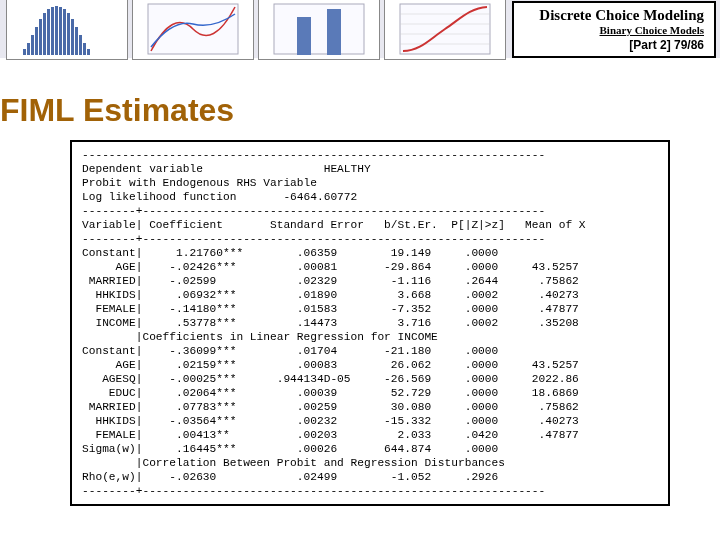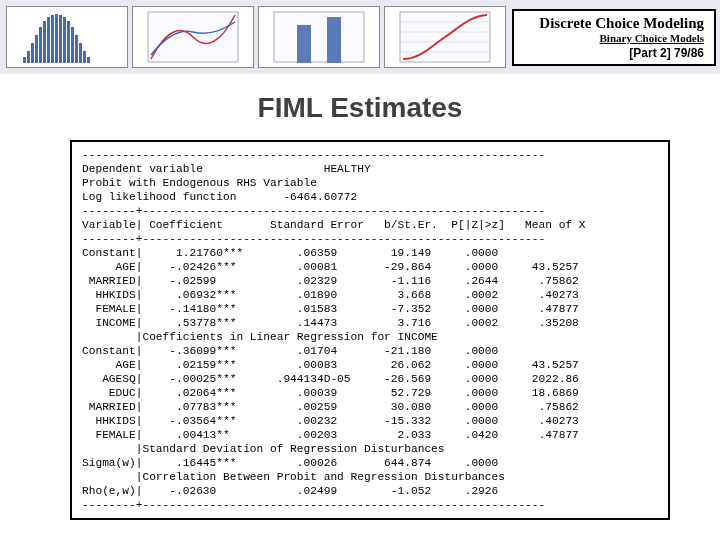--- a/index.html
+++ b/index.html
@@ -8,21 +8,21 @@
     width: 720px;
     height: 540px;
     font-family: Arial, sans-serif;
     background: #fff;
     position: relative;
     overflow: hidden;
   }
   .header-band {
     position: absolute;
     top: 0; left: 0; right: 0;
-    height: 74px;
+    height: 58px;
     background: #e8e8f0;
     display: flex;
     align-items: center;
   }
   .thumbs {
     display: flex;
     gap: 4px;
     padding: 4px 6px;
     flex: 1;
   }
@@ -57,24 +57,24 @@
   .title-part {
     font-size: 12px;
     font-weight: bold;
     font-family: "Comic Sans MS", cursive, sans-serif;
     margin-top: 2px;
   }
   .main-title {
     position: absolute;
     top: 92px;
     left: 0; right: 0;
-    text-align: center;
-    font-size: 28px;
+    text-align: left;
+    font-size: 32px;
     font-weight: bold;
-    color: #404040;
+    color: #a16207;
     font-family: Arial, sans-serif;
   }
   .output-box {
     position: absolute;
     top: 140px;
     left: 70px;
     right: 50px;
     border: 2px solid #000;
     background: #fff;
     padding: 6px 10px 6px 10px;
@@ -167,18 +167,17 @@
 <div class="mono">  FEMALE|    -.14180***         .01583        -7.352     .0000      .47877</div>
 <div class="mono">  INCOME|     .53778***         .14473         3.716     .0002      .35208</div>
 <div class="mono">        |Coefficients in Linear Regression for INCOME</div>
 <div class="mono">Constant|    -.36099***         .01704       -21.180     .0000</div>
 <div class="mono">     AGE|     .02159***         .00083        26.062     .0000     43.5257</div>
 <div class="mono">   AGESQ|    -.00025***      .944134D-05     -26.569     .0000     2022.86</div>
 <div class="mono">    EDUC|     .02064***         .00039        52.729     .0000     18.6869</div>
 <div class="mono"> MARRIED|     .07783***         .00259        30.080     .0000      .75862</div>
 <div class="mono">  HHKIDS|    -.03564***         .00232       -15.332     .0000      .40273</div>
 <div class="mono">  FEMALE|     .00413**          .00203         2.033     .0420      .47877</div>
-<div class="mono">        |Standard Deviation of Regression Disturbances</div>
 <div class="mono">Sigma(w)|     .16445***         .00026       644.874     .0000</div>
 <div class="mono">        |Correlation Between Probit and Regression Disturbances</div>
 <div class="mono">Rho(e,w)|    -.02630            .02499        -1.052     .2926</div>
 <div class="mono">--------+------------------------------------------------------------</div>
 </div>
 
 </body></html>

